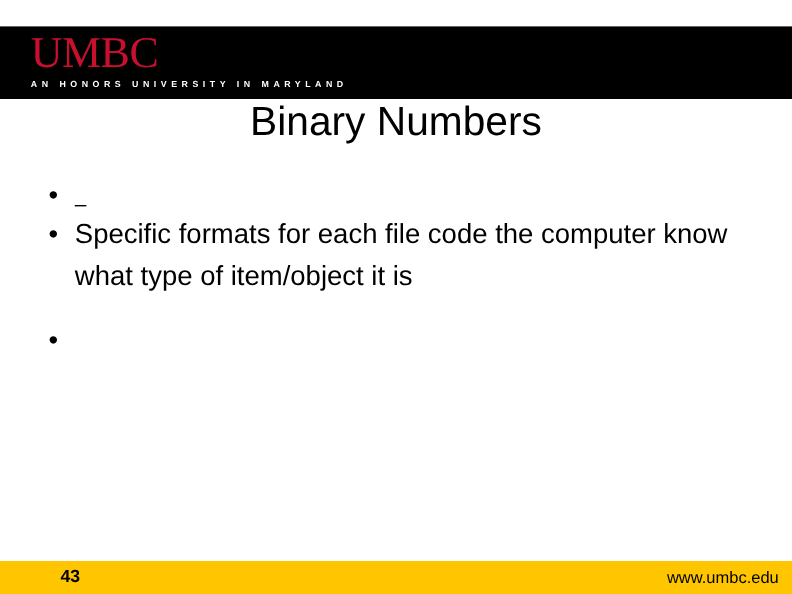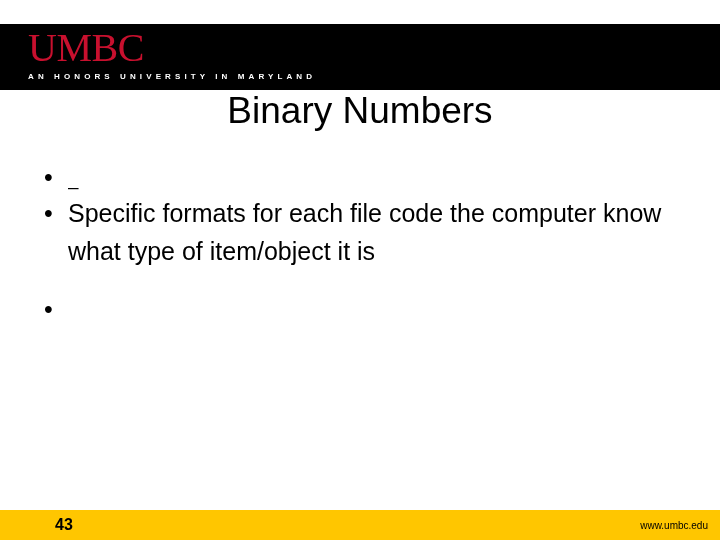--- a/index.html
+++ b/index.html
@@ -125,21 +125,21 @@
     font-size: 16px;
     line-height: 18px;
     font-weight: 700;
     color: #000000;
     margin-left: 44px;
   }
   .footer-url {
     position: absolute;
     right: 12px;
     top: 9px;
-    font-size: 10px;
+    font-size: 15px;
     line-height: 14px;
     color: #000000;
   }
 </style>
 </head>
 <body>
 
 <div class="slide">
 
   <div class="header-band">

